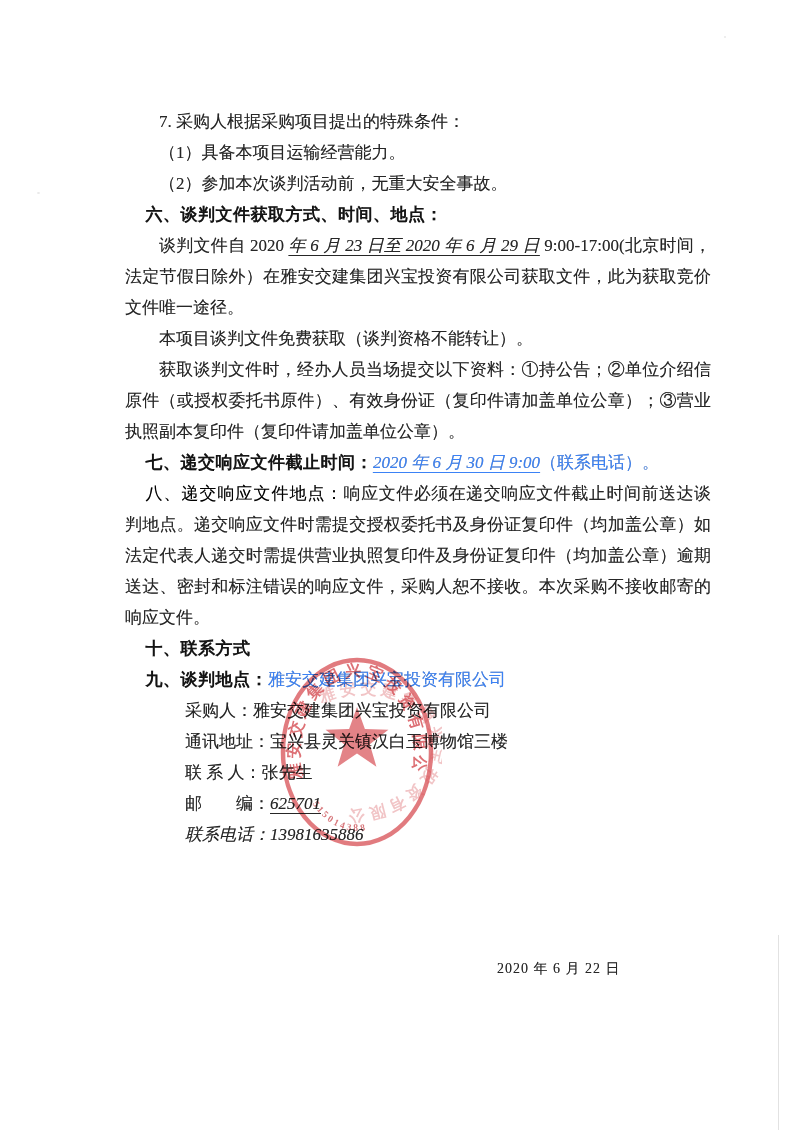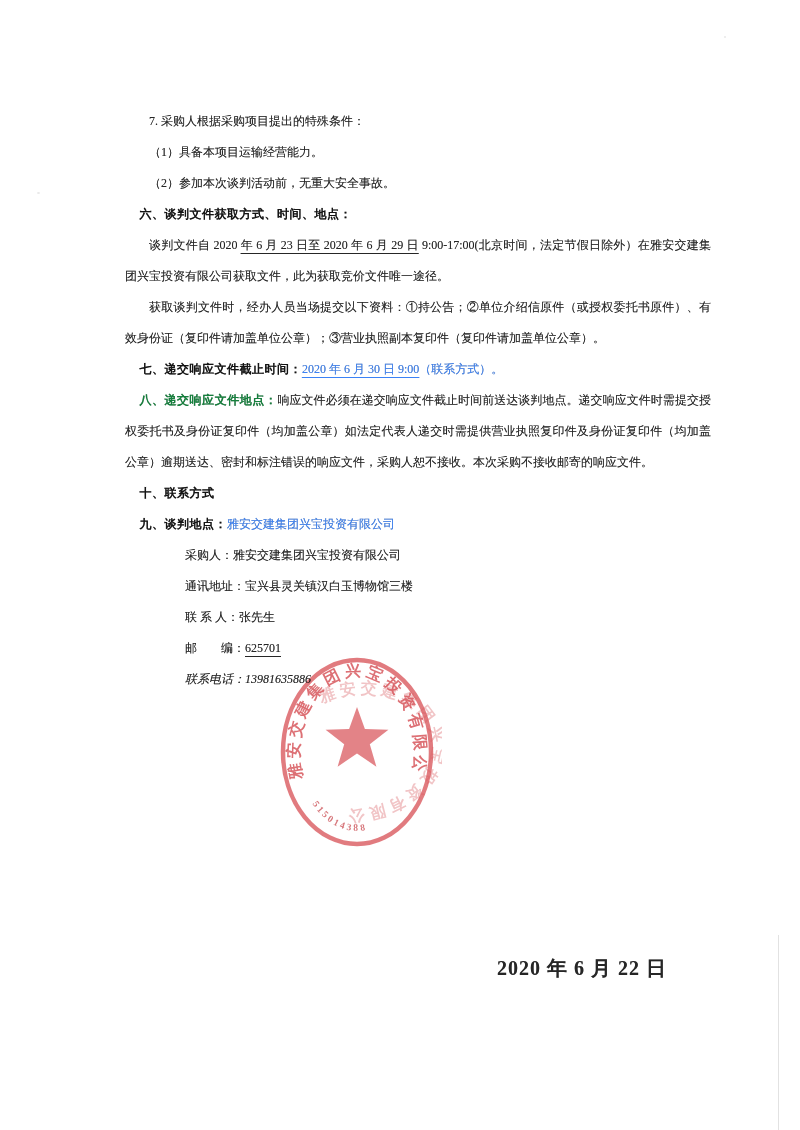--- a/index.html
+++ b/index.html
@@ -3,45 +3,45 @@
 <meta charset="utf-8">
 <style>
   html,body{margin:0;padding:0;}
   body{
     width:800px;height:1130px;position:relative;background:#ffffff;
     font-family:"Liberation Serif","DejaVu Serif",serif;
     color:#262626;overflow:hidden;
   }
   .content{
     position:absolute;left:125px;top:106px;width:586px;
-    font-size:12px;line-height:31px;text-align:justify;
+    font-size:17px;line-height:31px;text-align:justify;
     text-shadow:0 0 .5px rgba(40,40,40,.45);
   }
   .content p{margin:0;}
   .indent2{text-indent:2em;}
   .sub1{text-indent:2em;margin-top:12px;}
   .sub2{text-indent:2em;margin-top:8px;}
   .heading{font-weight:bold;color:#141414;text-indent:1.2em;letter-spacing:.5px;}
   .h-six{margin-top:5px;}
   .h-seven{margin-top:7px;}
   .p-eight{margin-top:6px;text-indent:1.2em;}
   .h-nine{margin-top:5px;}
   .h-ten{margin-top:5px;}
-  .lead{font-weight:bold;color:#15803d;letter-spacing:.5px;}
+  .lead{font-weight:normal;color:#000000;letter-spacing:.5px;}
   .reg{font-weight:normal;color:#3b82f6;letter-spacing:0;}
-  .u{text-decoration:underline;text-underline-offset:4px;text-decoration-thickness:1px;}
+  .u{text-decoration:underline;text-underline-offset:4px;text-decoration-thickness:1px;font-style:italic;}
   .contacts{margin-left:60px;}
   .c-row1{margin-top:0;}
   .c-row2{margin-top:7px;font-family:Liberation Serif, serif;}
   .c-row3{margin-top:11px;}
   .c-row4{margin-top:8px;}
   .c-row5{margin-top:0;font-style:italic;}
   .date-footer{
-    position:absolute;left:497px;top:953px;font-size:20px;line-height:31px;
-    letter-spacing:1px;text-shadow:0 0 .5px rgba(40,40,40,.45);font-weight:bold;
+    position:absolute;left:497px;top:953px;font-size:14px;line-height:31px;
+    letter-spacing:1px;text-shadow:0 0 .5px rgba(40,40,40,.45);
   }
   .seal{
     position:absolute;left:272px;top:650px;width:170px;height:205px;
     mix-blend-mode:multiply;opacity:.92;filter:blur(.3px);z-index:5;
     pointer-events:none;
   }
   .seal text{font-family:"Liberation Serif","DejaVu Serif",serif;font-weight:bold;}
   .scan-edge{
     position:absolute;left:778px;top:935px;width:1px;height:195px;background:#e2e2e2;
   }
@@ -53,24 +53,25 @@
 <div class="content">
 
   <p class="indent2">7. 采购人根据采购项目提出的特殊条件：</p>
   <p class="sub1">（1）具备本项目运输经营能力。</p>
   <p class="sub2">（2）参加本次谈判活动前，无重大安全事故。</p>
 
   <p class="heading h-six">六、谈判文件获取方式、时间、地点：</p>
 
   <p class="indent2"><span>谈判文件自 2020 </span><span class="u">年 6 月 23 日至 2020 年 6 月 29 日</span><span> 9:00-17:00(北京时间，法定节假日除外）在雅安交建集团兴宝投资有限公司获取文件，此为获取竞价文件唯一途径。</span></p>
 
+  <p class="indent2">本项目谈判文件免费获取（谈判资格不能转让）。</p>
 
   <p class="indent2">获取谈判文件时，经办人员当场提交以下资料：①持公告；②单位介绍信原件（或授权委托书原件）、有效身份证（复印件请加盖单位公章）；③营业执照副本复印件（复印件请加盖单位公章）。</p>
 
-  <p class="heading h-seven"><span>七、递交响应文件截止时间：</span><span class="reg u">2020 年 6 月 30 日 9:00</span><span class="reg">（联系方式）。</span></p>
+  <p class="heading h-seven"><span>七、递交响应文件截止时间：</span><span class="reg u">2020 年 6 月 30 日 9:00</span><span class="reg">（联系电话）。</span></p>
 
   <p class="p-eight"><span class="lead">八、递交响应文件地点：</span><span>响应文件必须在递交响应文件截止时间前送达谈判地点。递交响应文件时需提交授权委托书及身份证复印件（均加盖公章）如法定代表人递交时需提供营业执照复印件及身份证复印件（均加盖公章）逾期送达、密封和标注错误的响应文件，采购人恕不接收。本次采购不接收邮寄的响应文件。</span></p>
 
   <p class="heading h-ten">十、联系方式</p>
 
   <p class="heading h-nine"><span>九、谈判地点：</span><span class="reg">雅安交建集团兴宝投资有限公司</span></p>
 
   <div class="contacts">
     <p class="c-row1"><span>采购人：</span><span>雅安交建集团兴宝投资有限公司</span></p>
     <p class="c-row2"><span>通讯地址：</span><span>宝兴县灵关镇汉白玉博物馆三楼</span></p>

